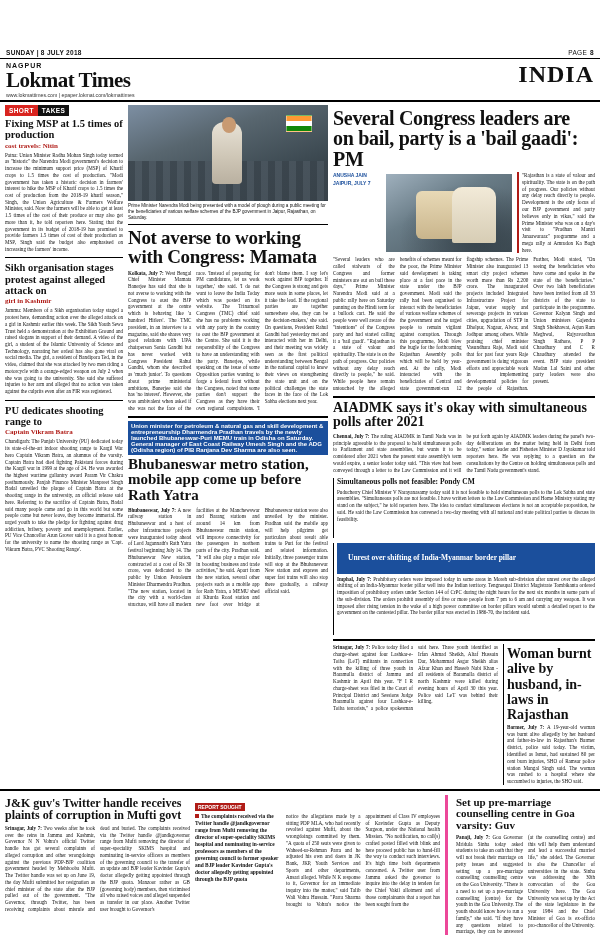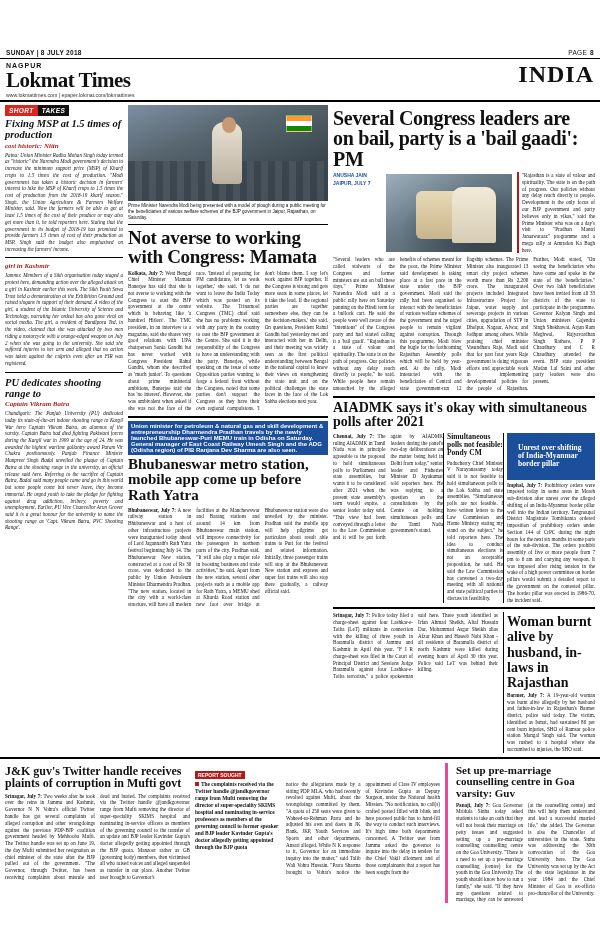--- a/index.html
+++ b/index.html
@@ -56,21 +56,21 @@
     font-size: 24px; font-weight: bold; letter-spacing: 1px;
     line-height: 1;
   }
 
   
   .content {
     display: flex;
     padding: 3px 5px 0 5px;
     gap: 5px;
   }
-  .col-left { width: 118px; flex: 0 0 118px; font-style: italic; }
+  .col-left { width: 118px; flex: 0 0 118px; }
   .col-mid  { width: 200px; flex: 0 0 200px; }
   .col-right{ flex: 1 1 auto; }
 
   
   .shorttakes-head {
     display: flex; align-items: stretch; margin-bottom: 2px;
   }
   .st-red {
     background: #d9241f; color: #fff;
     font-family: "Liberation Sans", sans-serif;
@@ -252,27 +252,28 @@
   <div class="content">
 
     <div class="col-left">
       <div class="shorttakes-head">
         <div class="st-red">SHORT</div>
         <div class="st-black">TAKES</div>
       </div>
 
       <div class="st-item">
         <div class="st-title">Fixing MSP at 1.5 times of production</div>
-        <div class="st-sub">cost historic: Nitin</div>
+        <div class="st-sub">cost travels: Nitin</div>
         <div class="st-body">Patna: Union Minister Radha Mohan Singh today termed as "historic" the Narendra Modi government's decision to increase the minimum support price (MSP) of Kharif crops to 1.5 times the cost of production. "Modi government has taken a historic decision in farmers' interest to hike the MSP of Kharif crops to 1.5 times the cost of production from the 2018-19 kharif season," Singh, the Union Agriculture &amp; Farmers Welfare Minister, said. Now the farmers will be able to get at least 1.5 times of the cost of their produce or may also get more than it, he told reporters here. Stating that the government in its budget of 2018-19 has promised to provide farmers 1.5 times of cost of their production as MSP, Singh said the budget also emphasised on increasing the farmers' income.</div>
       </div>
 
       <div class="divider"></div>
 
       <div class="st-item">
+        <div class="st-title">Sikh organisation stages protest against alleged attack on</div>
         <div class="st-sub">girl in Kashmir</div>
         <div class="st-body">Jammu: Members of a Sikh organisation today staged a protest here, demanding action over the alleged attack on a girl in Kashmir earlier this week. The Sikh Youth Sewa Trust held a demonstration at the Exhibition Ground and raised slogans in support of their demand. A video of the girl, a student of the Islamic University of Science and Technology, narrating her ordeal has also gone viral on social media. The girl, a resident of Bandipora Ted, in the video, claimed that she was attacked by two men riding a motorcycle with a orange-edged weapon on July 2 when she was going to the university. She said she suffered injuries to her arm and alleged that no action was taken against the culprits even after an FIR was registered.</div>
       </div>
 
       <div class="divider"></div>
 
       <div class="st-item">
         <div class="st-title">PU dedicates shooting range to</div>
         <div class="st-sub">Captain Vikram Batra</div>
         <div class="st-body">Chandigarh: The Panjab University (PU) dedicated today its state-of-the-art indoor shooting range to Kargil War hero Captain Vikram Batra, an alumnus of the varsity. Captain Batra had died fighting Pakistani forces during the Kargil war in 1999 at the age of 24. He was awarded the highest wartime gallantry award Param Vir Chakra posthumously. Panjab Finance Minister Manpreet Singh Badal unveiled the plaque of Captain Batra at the shooting range in the university, an official release said here. Referring to the sacrifice of Captain Batra, Badal said many people came and go in this world but some people come but never leave, they become immortal. He urged youth to take the pledge for fighting against drug addiction, bribery, poverty and unemployment. Earlier, PU Vice Chancellor Arun Grover said it is a great honour for the university to name the shooting range as 'Capt. Vikram Batra, PVC Shooting Range'.</div>
@@ -323,21 +324,21 @@
         <div style="flex:0 0 78px;">
           <div class="quotebox">"Rajasthan is a state of valour and spirituality. The state is on the path of progress. Our policies without any delay reach directly to people. Development is the only focus of our BJP government and party believes only in vikas," said the Prime Minister who was on a day's visit to "Pradhan Mantri Janaawaraaz" programme and a mega rally at Amrudon Ka Bagh here.</div>
         </div>
       </div>
 
       <div class="body-text body-4col" style="margin-top:3px;">"Several leaders who are called stalwarts of the Congress and former ministers are out on bail these days," Prime Minister Narendra Modi said at a public rally here on Saturday punning on the Hindi term for a bullock cart. He said the people were well aware of the "intentions" of the Congress party and had started calling it a 'bail gaadi'. "Rajasthan is a state of valour and spirituality. The state is on the path of progress. Our policies without any delay reach directly to people," he said. While people here remain untouched by the alleged benefits of schemes meant for the poor, the Prime Minister said development is taking place at a fast pace in the state under the BJP government. Modi said the rally had been organised to interact with the beneficiaries of various welfare schemes of the government and he urged people to remain vigilant against corruption. Through this programme, Modi blew the bugle for the forthcoming Rajasthan Assembly polls which will be held by year-end. At the rally, Modi interacted with the beneficiaries of Central and state government-run 12 flagship schemes. The Prime Minister also inaugurated 13 smart city project schemes worth more than Rs 2,200 crore. The inaugurated projects included Integrated Infrastructure Project for Jaipur, water supply and sewerage projects in various cities, upgradation of STP in Dholpur, Nagaur, Alwar, and Jodhpur among others. While praising chief minister Vasundhara Raje, Modi said that for past four years Raje government is doing vigorous efforts and appreciable work in implementing developmental policies for the people of Rajasthan. Further, Modi stated, "On seeing the beneficiaries who have come and spoke in the state of the beneficiaries." Over two lakh beneficiaries have been invited from all 33 districts of the state to participate in the programme. Governor Kalyan Singh and Union ministers Gajendra Singh Shekhawat, Arjun Ram Meghwal, Rajyavardhan Singh Rathore, P P Chaudhary and C R Chaudhary attended the event. BJP state president Madan Lal Saini and other party leaders were also present.</div>
 
       <div class="hr-black"></div>
 
       <div class="headline-lg" style="font-size:14px;">AIADMK says it's okay with simultaneous polls after 2021</div>
-      <div style="display:flex;">
+      <div style="display:flex;gap:5px;flex-direction:column;">
         <div style="flex:1 1 auto;">
           <div class="body-text body-2col">
             <span class="dateline">Chennai, July 7:</span>
             <span>The ruling AIADMK in Tamil Nadu was in principle agreeable to the proposal to hold simultaneous polls to Parliament and state assemblies, but wants it to be considered after 2021 when the present state assembly's term would expire, a senior leader today said. "This view had been conveyed through a letter to the Law Commission and it will be put forth again by AIADMK leaders during the panel's two-day deliberations on the matter being held in Delhi from today," senior leader and Fisheries Minister D Jayakumar told reporters here. He was replying to a question on the consultations by the Centre on holding simultaneous polls and the Tamil Nadu government's stand.</span>
           </div>
         </div>
         <div style="flex:0 0 60px;border-left:1px solid #000;padding-left:3px;">
           <div class="sidebox-title">Simultaneous polls not feasible: Pondy CM</div>
           <div class="body-text">Puducherry Chief Minister V Narayanasamy today said it is not feasible to hold simultaneous polls to the Lok Sabha and state assemblies. "Simultaneous polls are not feasible. I have written letters to the Law Commission and Home Ministry stating my stand on the subject," he told reporters here. The idea to conduct simultaneous elections is not an acceptable proposition, he said. He said the Law Commission has convened a two-day meeting with all national and state political parties to discuss its feasibility.</div>
         </div>

